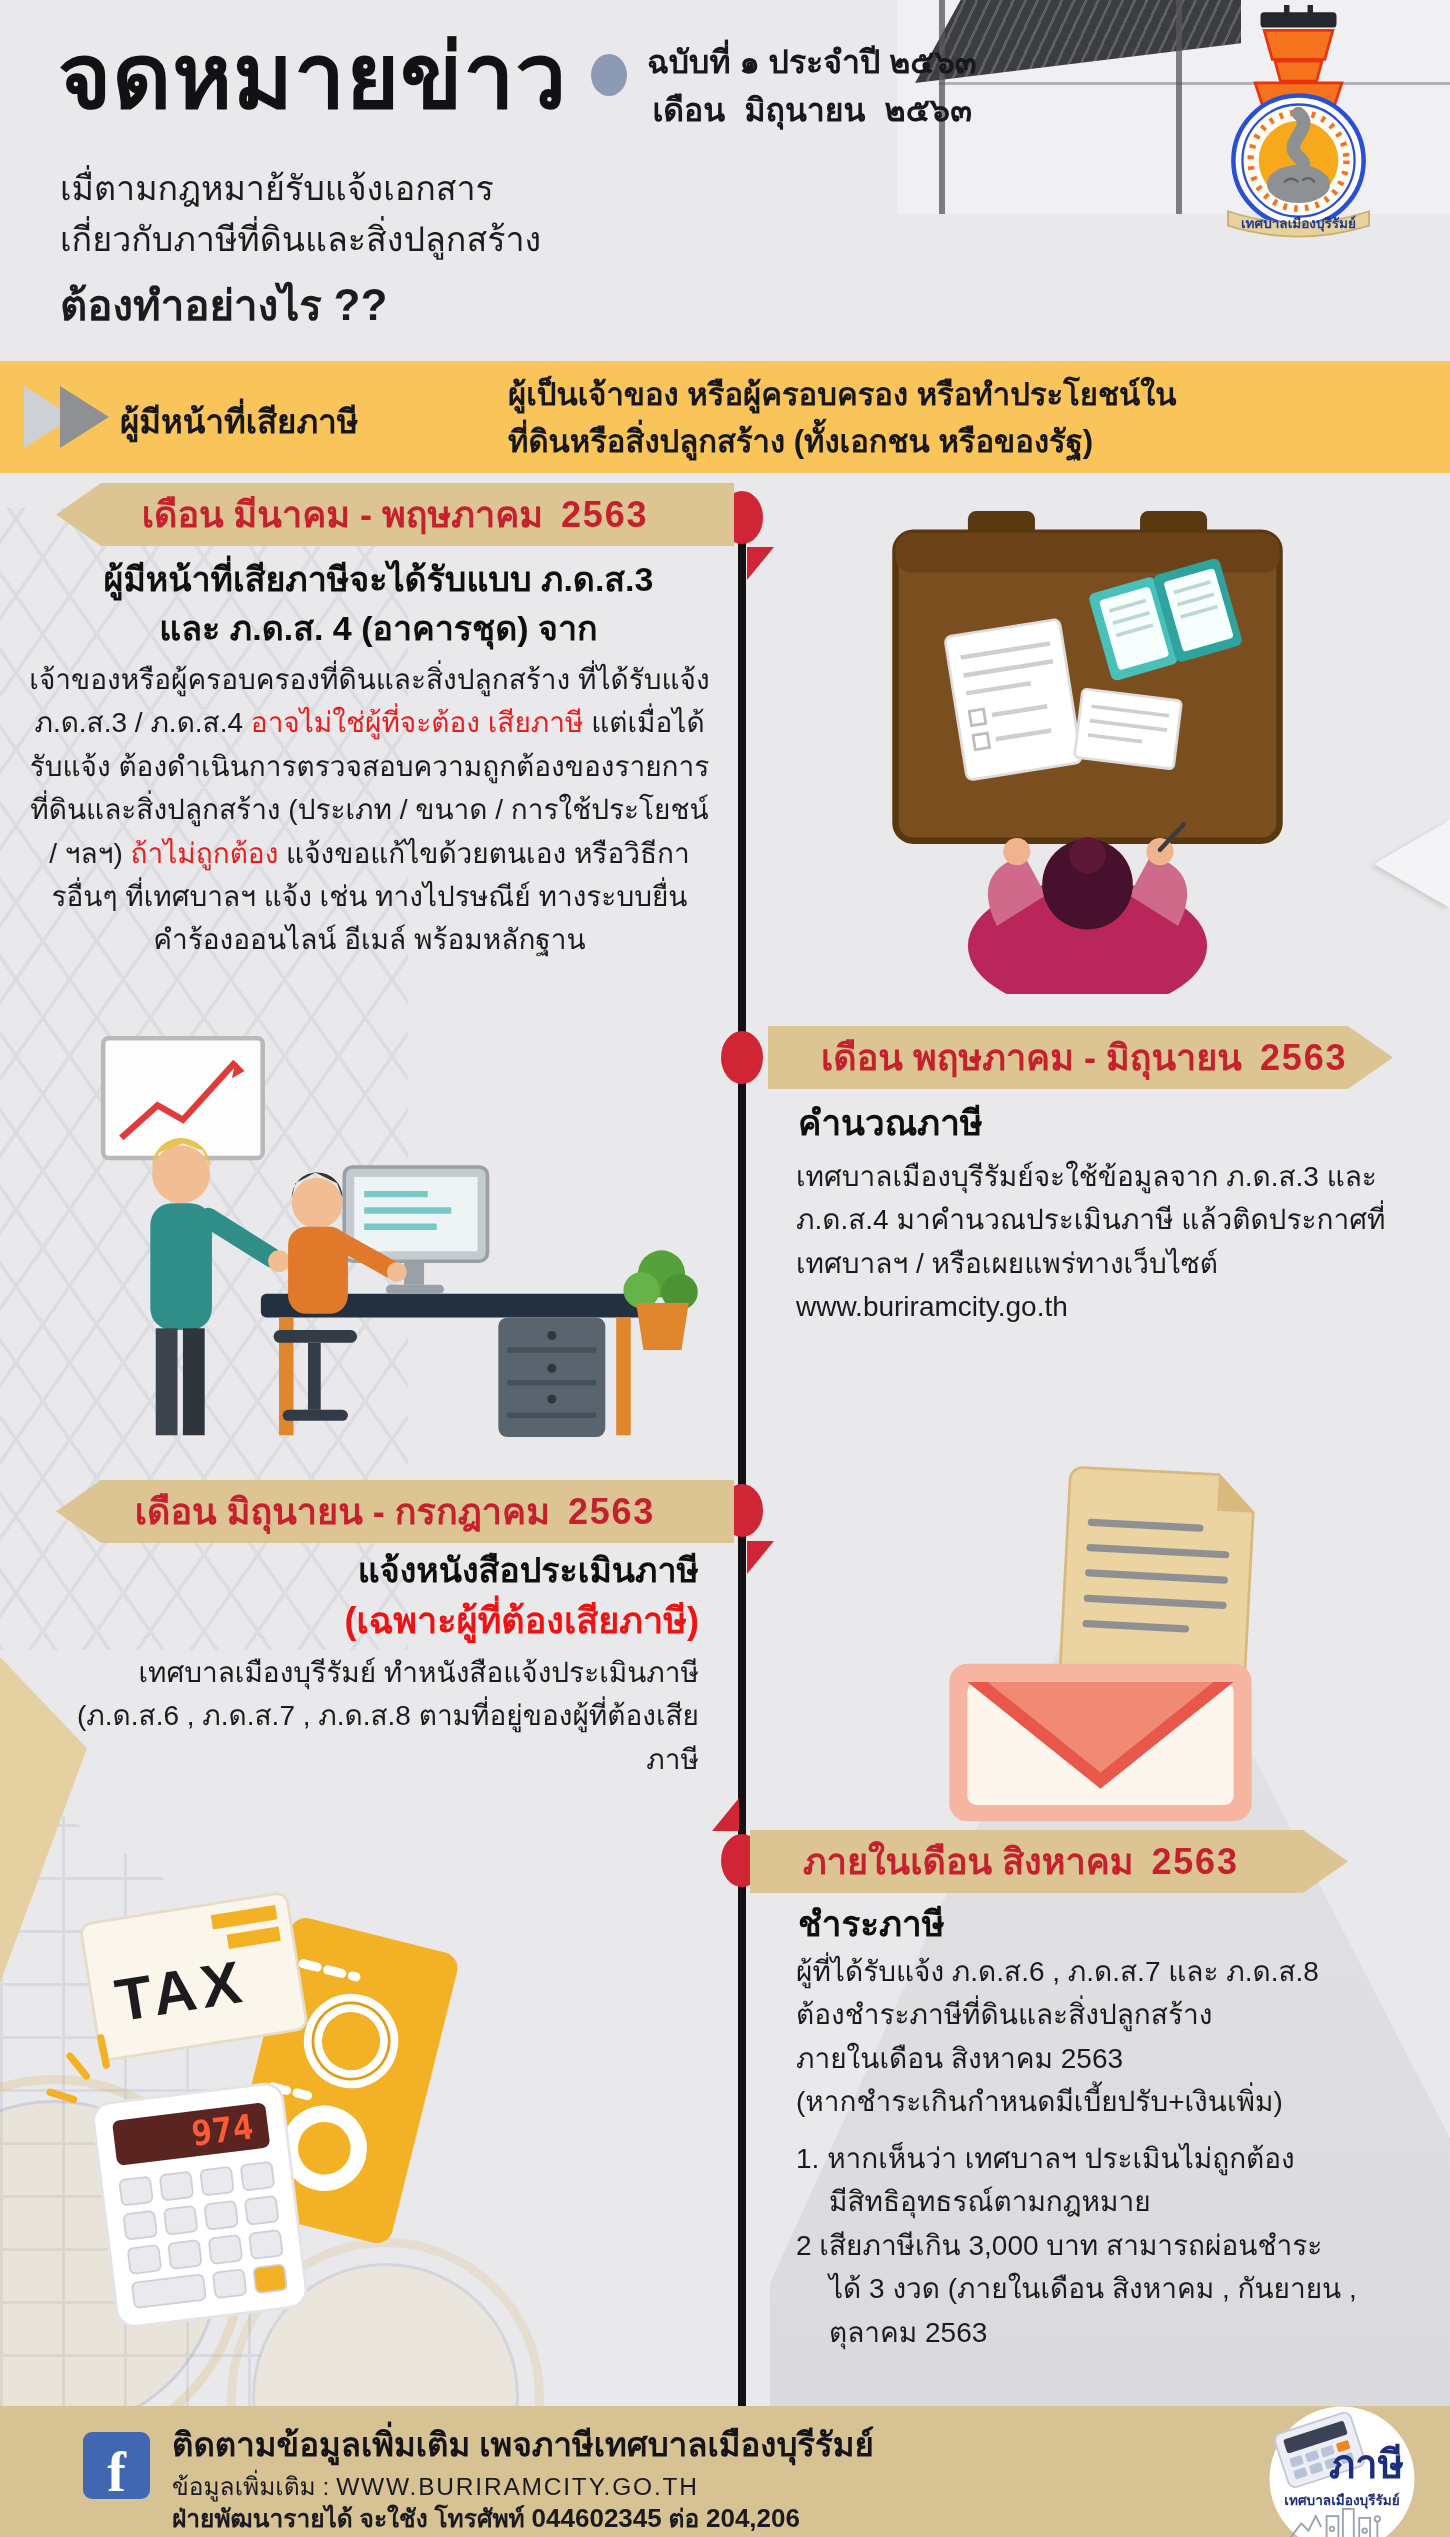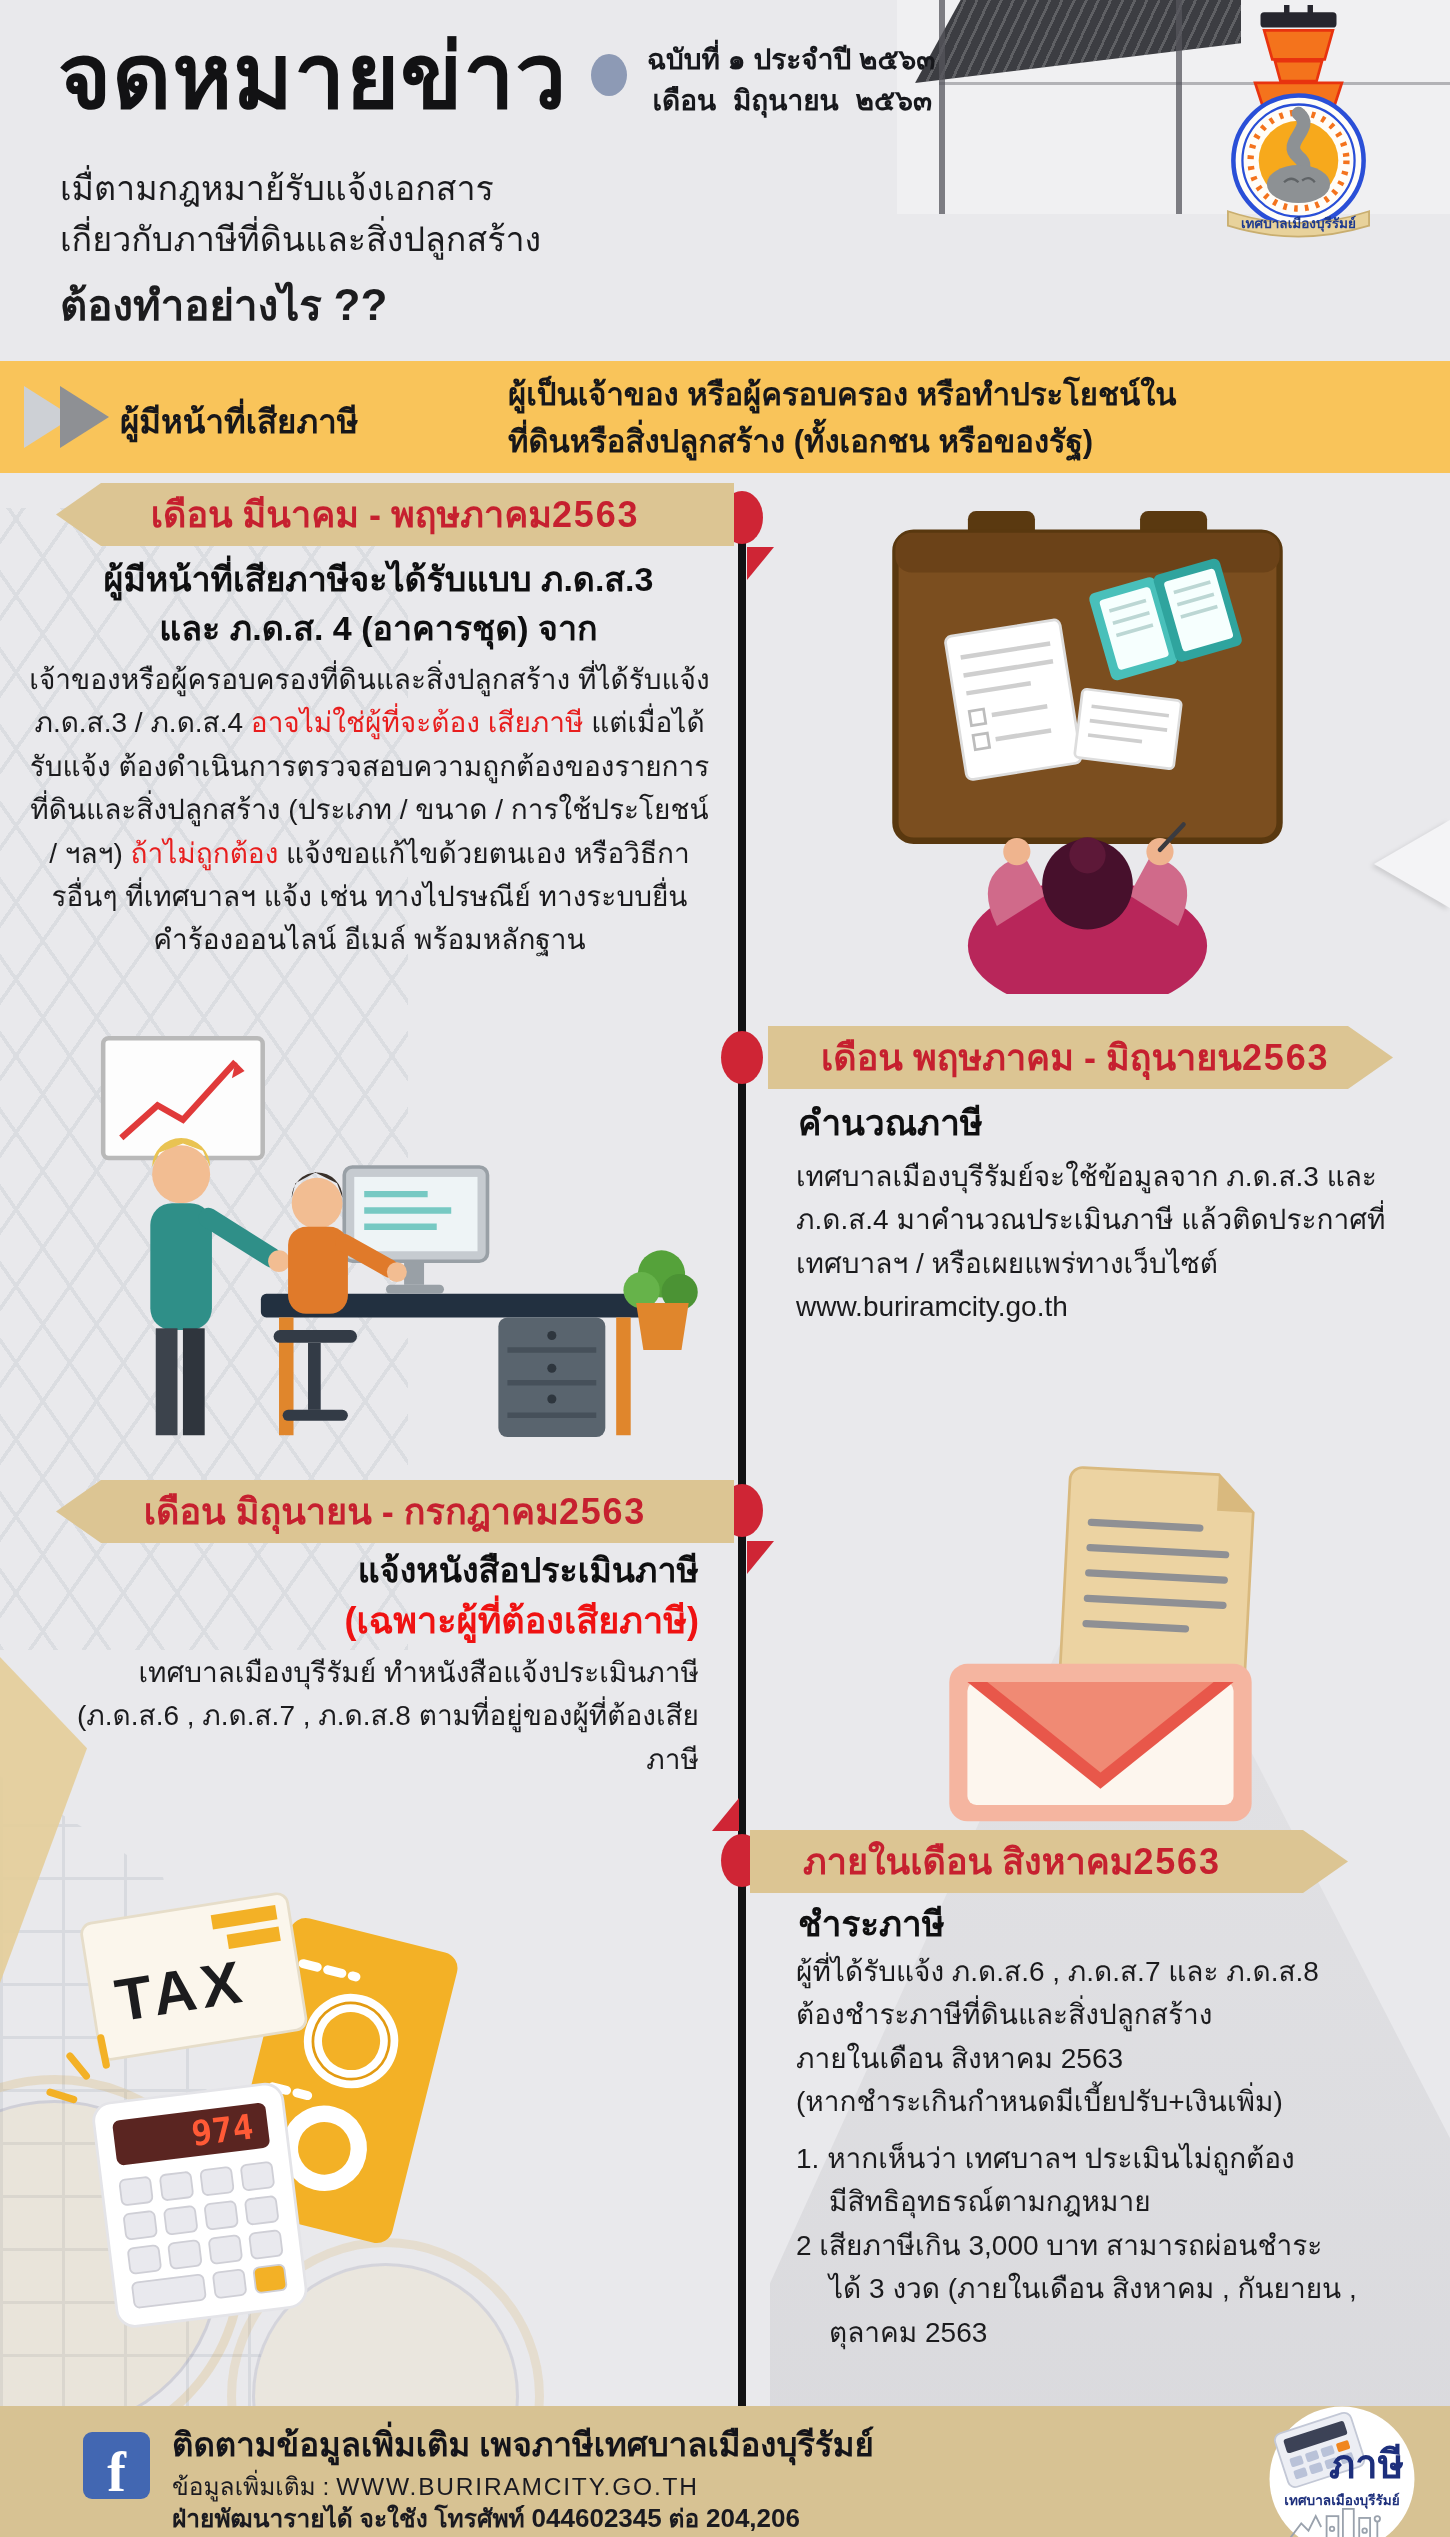--- a/index.html
+++ b/index.html
@@ -25,38 +25,38 @@
   .watermark{border-radius:50%;border:9px solid rgba(210,160,60,.20);}
   .watermark .inner{position:absolute;left:16.3px;top:16.3px;right:16.3px;bottom:16.3px;
       border-radius:50%;border:3.6px solid rgba(60,90,200,.15);background:rgba(240,185,60,.10);}
   .wedge-left{left:0;top:1657px;width:87px;height:326px;background:#e4cd99;opacity:.9;
       clip-path:polygon(0 0,100% 28%,0 100%);}
   .tri-right-edge{left:1374px;top:820px;width:0;height:0;border-top:44px solid transparent;
       border-bottom:44px solid transparent;border-right:76px solid #f4f4f6;filter:drop-shadow(-2.7px 2.7px 2.7px rgba(0,0,0,.12));}
   
   .title{left:58px;top:22px;font-size:91px;font-weight:800;line-height:1.2;color:#121214;letter-spacing:0.9px;}
   .issue-dot{left:591px;top:54px;width:36px;height:42px;border-radius:50%;background:#8d9ab5;}
-  .issue-text{left:647px;top:38px;font-size:28px;font-weight:700;line-height:1.55;color:#17181c;}
+  .issue-text{left:647px;top:38px;font-size:32px;font-weight:700;line-height:1.55;color:#17181c;}
   .subtitle{left:60px;top:163px;font-size:34px;font-weight:500;line-height:1.5;color:#1c1c1e;}
   .subtitle .q-line{font-size:42px;font-weight:800;margin-top:7.3px;}
   .subtitle .qq{font-weight:900;font-size:44px;}
   .seal-box{left:1175px;top:5.4px;width:247px;height:228px;}
   
   .band{left:0;top:361px;width:1450px;height:112px;background:#f9c45a;}
   .band-tri{top:386px;width:0;height:0;border-top:31px solid transparent;border-bottom:31px solid transparent;}
   .band-label{left:120px;top:395px;font-size:33px;font-weight:600;color:#17171a;}
   .band-def{left:508px;top:372px;width:870px;font-size:31px;font-weight:600;line-height:1.5;color:#17171a;}
   
   .tl-line{left:738px;top:513px;width:8.2px;height:1896px;background:#121214;}
   .node{width:42px;height:53px;border-radius:50%;background:#cf2535;left:721px;}
   .flag-down{width:0;height:0;border-top:33px solid #cf2535;border-right:27px solid transparent;left:747px;}
   .flag-up{width:0;height:0;border-bottom:33px solid #cf2535;border-left:27px solid transparent;left:712px;}
   
   .ribbon{height:63px;background:#dcc593;display:flex;align-items:center;font-size:36px;font-weight:700;color:#c6202f;}
-  .ribbon .yr{font-weight:900;margin-left:0;letter-spacing:1.8px;}
+  .ribbon .yr{font-weight:900;margin-left:18px;letter-spacing:1.8px;}
   .ribbon-left{clip-path:polygon(0 50%,45px 0,100% 0,100% 100%,45px 100%);justify-content:center;}
   .ribbon-right{clip-path:polygon(0 0,calc(100% - 45px) 0,100% 50%,calc(100% - 45px) 100%,0 100%);padding-left:53px;box-sizing:border-box;}
   .h-sec{font-weight:800;font-size:34px;line-height:1.45;color:#0f0f10;}
   .para{font-size:28px;line-height:1.55;color:#1b1b1d;}
   .red{color:#e81e1e;}
   .h-red{color:#ef1212;font-weight:800;}
   .indent{padding-left:33px;}
   
   .footer{left:0;top:2406px;width:1450px;height:131px;background:#d7c293;}
   .fb{left:83px;top:2432px;width:67px;height:67px;border-radius:9px;background:#4267b2;

